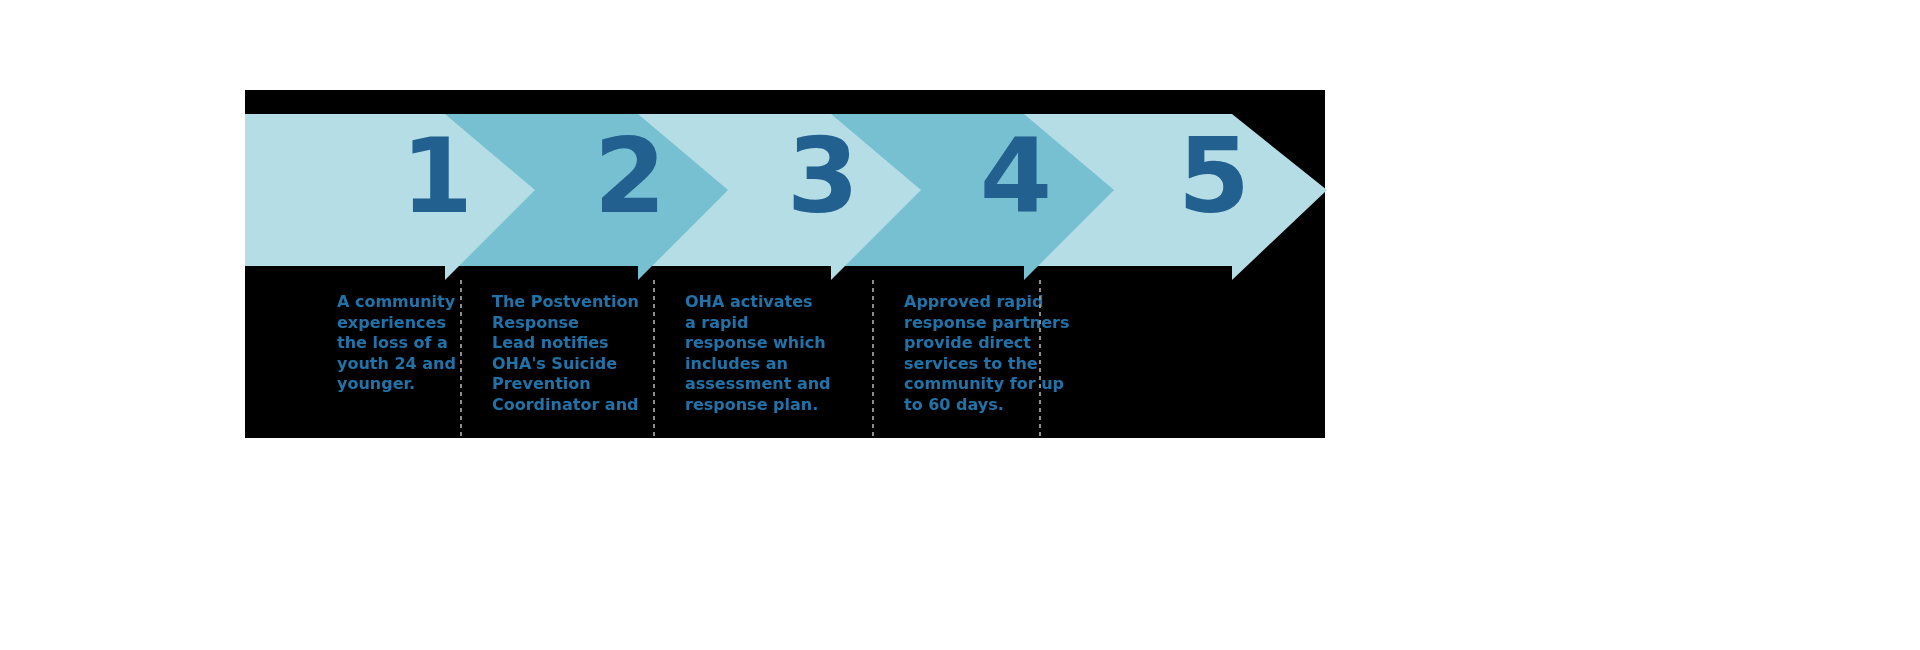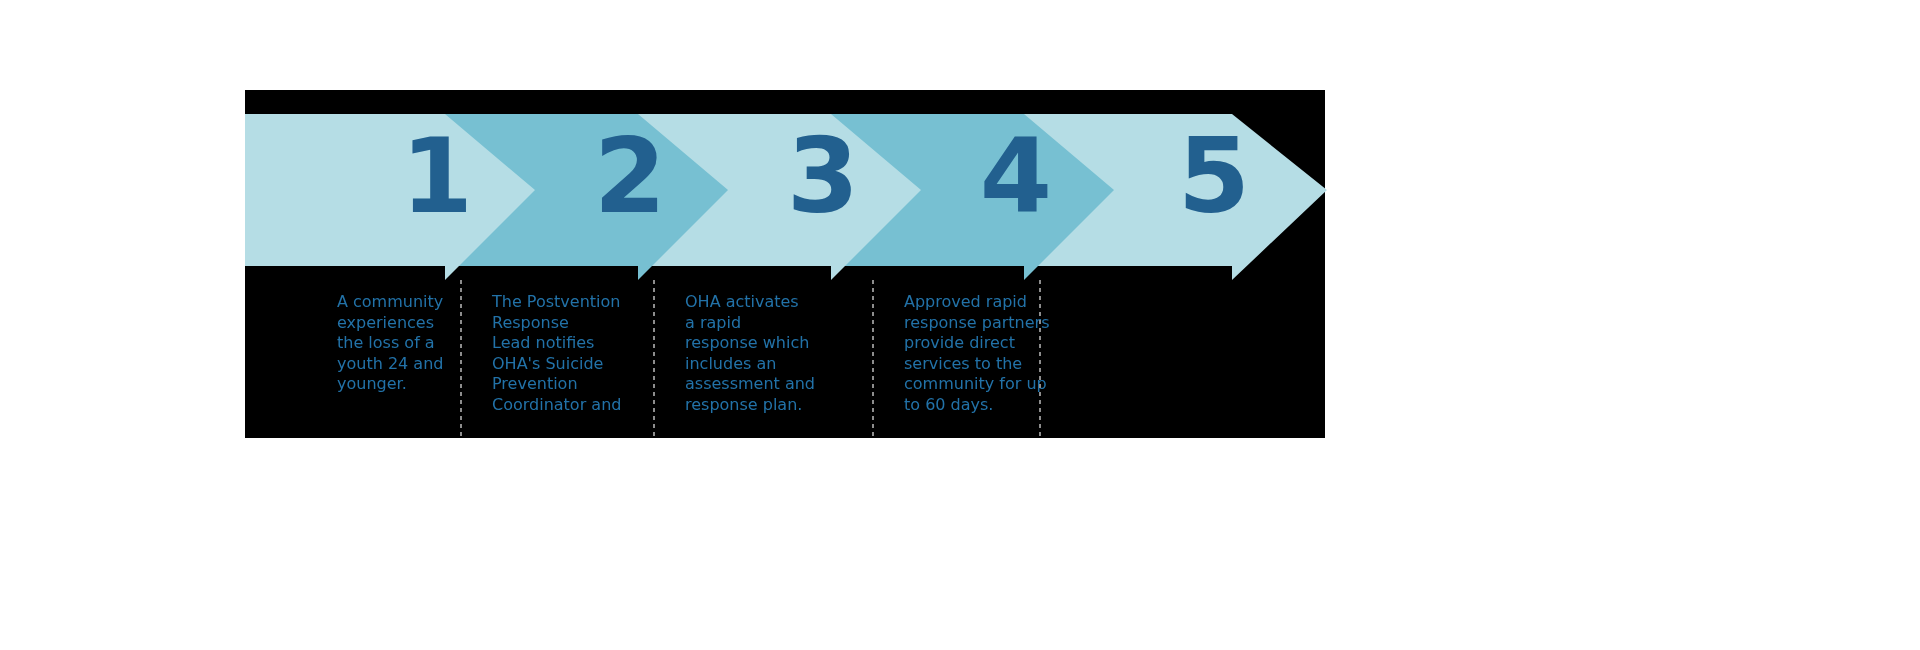--- a/index.html
+++ b/index.html
@@ -73,21 +73,21 @@
   }
   .col .body{
     position:absolute;
     left:92px;
     top:12px;
     width:140px;
     color:#2272a8;
     font-family:"DejaVu Sans", sans-serif;
     font-size:16px;
     line-height:20.6px;
-    font-weight:400;
+    font-weight:700;
     white-space:pre-line;
   }
 </style>
 </head>
 <body>
 
 <div id="stage">
 
   <div id="panel"></div>
 

